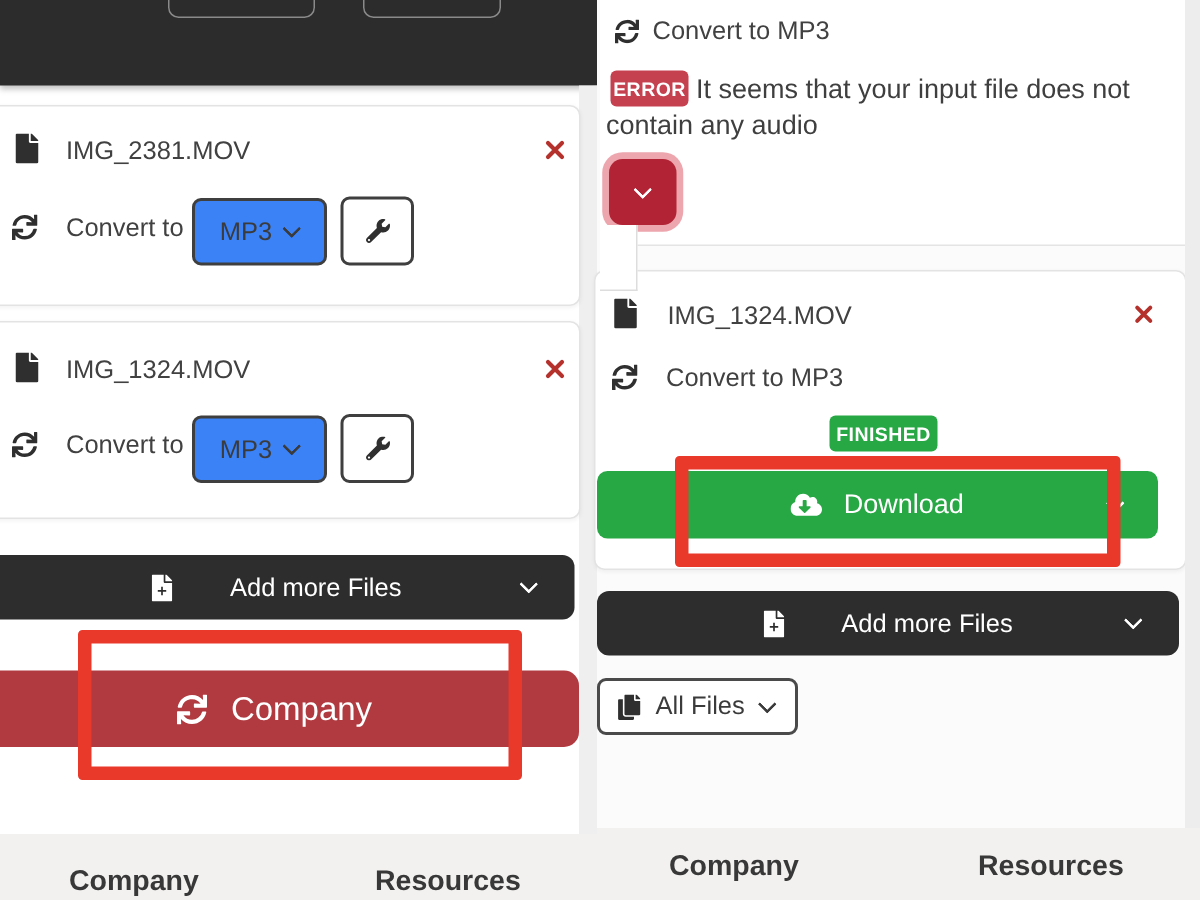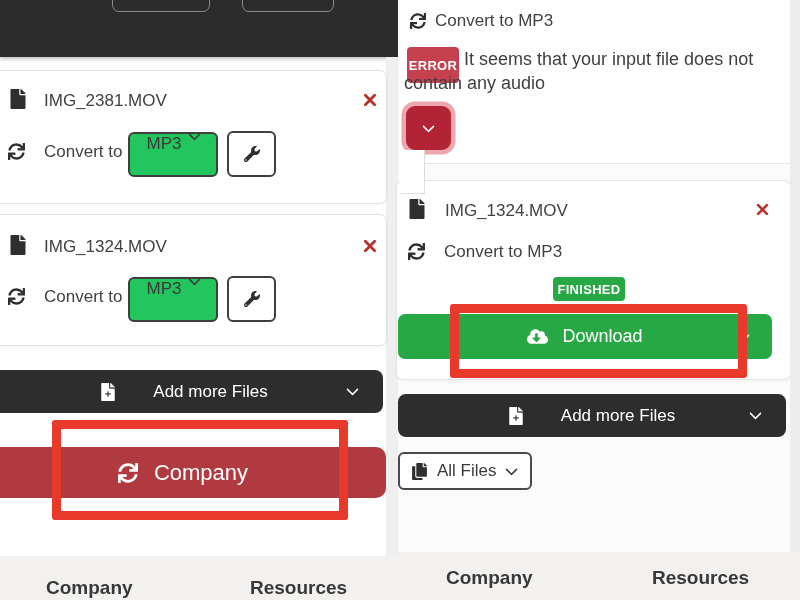--- a/index.html
+++ b/index.html
@@ -4,21 +4,21 @@
 <style>
   html,body{margin:0;padding:0;background:#fff;}
   #screen{position:relative;width:800px;height:600px;overflow:hidden;
           font-family:"Liberation Sans","DejaVu Sans",sans-serif;color:#3f3f3f;background:#fff;}
   .abs{position:absolute;}
   .card{position:absolute;background:#fff;border:1px solid #e3e3e3;border-radius:7px;box-shadow:0 1px 3px rgba(0,0,0,.05);}
   .darkbtn{position:absolute;background:#2d2d2d;border-radius:8px;color:#fff;display:flex;align-items:center;justify-content:center;gap:14px;cursor:pointer;}
   .darkbtn .lbl{font-size:17px;margin-left:24px;}
   .chev{display:inline-block;width:9px;height:9px;border-right:2.6px solid currentColor;border-bottom:2.6px solid currentColor;transform:rotate(45deg);border-radius:1px;}
   .chev.sm{width:7px;height:7px;border-width:2.2px;}
-  .selectbox{position:absolute;background:#22c55e;border:2px solid #3f3f3f;border-radius:6px;display:flex;align-items:flex-start;justify-content:center;gap:9px;font-size:17px;color:#3b3b3b;cursor:pointer;}
+  .selectbox{position:absolute;background:#3b82f6;border:2px solid #3f3f3f;border-radius:6px;display:flex;align-items:center;justify-content:center;gap:9px;font-size:17px;color:#3b3b3b;cursor:pointer;}
   .toolbtn{position:absolute;background:#fff;border:2px solid #3f3f3f;border-radius:6px;display:flex;align-items:center;justify-content:center;cursor:pointer;}
   .xbtn{position:absolute;width:16px;height:16px;cursor:pointer;color:#b5312c;}
   .filename{position:absolute;font-size:17px;color:#414141;}
   .rowlabel{position:absolute;font-size:17px;color:#414141;}
   .badge{position:absolute;border-radius:4px;color:#fff;font-size:13px;font-weight:bold;display:flex;align-items:center;justify-content:center;letter-spacing:.3px;}
   .annot{position:absolute;border:9px solid #e8392b;border-radius:3px;pointer-events:none;z-index:30;}
   .ghostbtn{position:absolute;border:1px solid #8a8a8a;border-radius:7px;background:transparent;}
   .ftitle{position:absolute;font-size:19px;font-weight:bold;color:#383838;}
   svg{display:block;}
 </style>
@@ -126,21 +126,21 @@
   <div class="abs" style="left:398px;top:0;width:402px;height:600px;background:#fbfbfb;">
 
     <div class="abs" style="left:2px;top:0;width:390px;height:163px;background:#fff;border-bottom:1px solid #e4e4e4;">
       <span class="abs" style="left:10px;top:13px;">
         <svg width="16" height="16" viewBox="0 0 512 512">
             <path fill="#2f2f2f" d="M440.65 12.57l4 82.77A247.16 247.16 0 0 0 255.83 8C134.73 8 33.91 94.92 12.29 209.82A12 12 0 0 0 24.09 224h49.05a12 12 0 0 0 11.67-9.26 175.91 175.91 0 0 1 317-56.94l-101.46-4.86a12 12 0 0 0-12.57 12v47.41a12 12 0 0 0 12 12H500a12 12 0 0 0 12-12V12a12 12 0 0 0-12-12h-47.37a12 12 0 0 0-11.98 12.57zM255.83 432a175.61 175.61 0 0 1-146-77.8l101.8 4.87a12 12 0 0 0 12.57-12v-47.4a12 12 0 0 0-12-12H12a12 12 0 0 0-12 12V500a12 12 0 0 0 12 12h47.35a12 12 0 0 0 12-12.6l-4.15-82.57A247.17 247.17 0 0 0 256.17 504c121.11 0 221.93-86.92 243.55-201.82a12 12 0 0 0-11.8-14.18h-49.05a12 12 0 0 0-11.67 9.26A175.86 175.86 0 0 1 255.83 432z"></path>
           </svg>
       </span>
       <span class="rowlabel" style="left:35px;top:11px;">Convert to MP3</span>
 
-      <span class="badge" style="left:7px;top:47px;width:52px;height:36px;background:#c64150;">ERROR</span>
+      <span class="badge" style="left:7px;top:47px;width:52px;height:24px;background:#c64150;">ERROR</span>
       <span class="abs" style="left:4px;top:73px;font-size:18px;color:#3f3f3f;">contain any audio</span>
       <span class="abs" style="left:64px;top:49px;font-size:18px;color:#3f3f3f;">It seems that your input file does not</span>
 
       <div class="abs" style="left:6px;top:106px;width:45px;height:44px;background:#b22335;border-radius:9px;box-shadow:0 0 0 4.5px rgba(222,93,105,.55);display:flex;align-items:center;justify-content:center;cursor:pointer;">
         <span class="chev sm" style="color:#fff;margin-top:-3px;"></span>
       </div>
     </div>
 
     <div class="abs" style="left:2px;top:150px;width:24px;height:43px;background:#fff;border-right:1px solid #ddd;border-bottom:1px solid #ddd;z-index:5;"></div>
 

